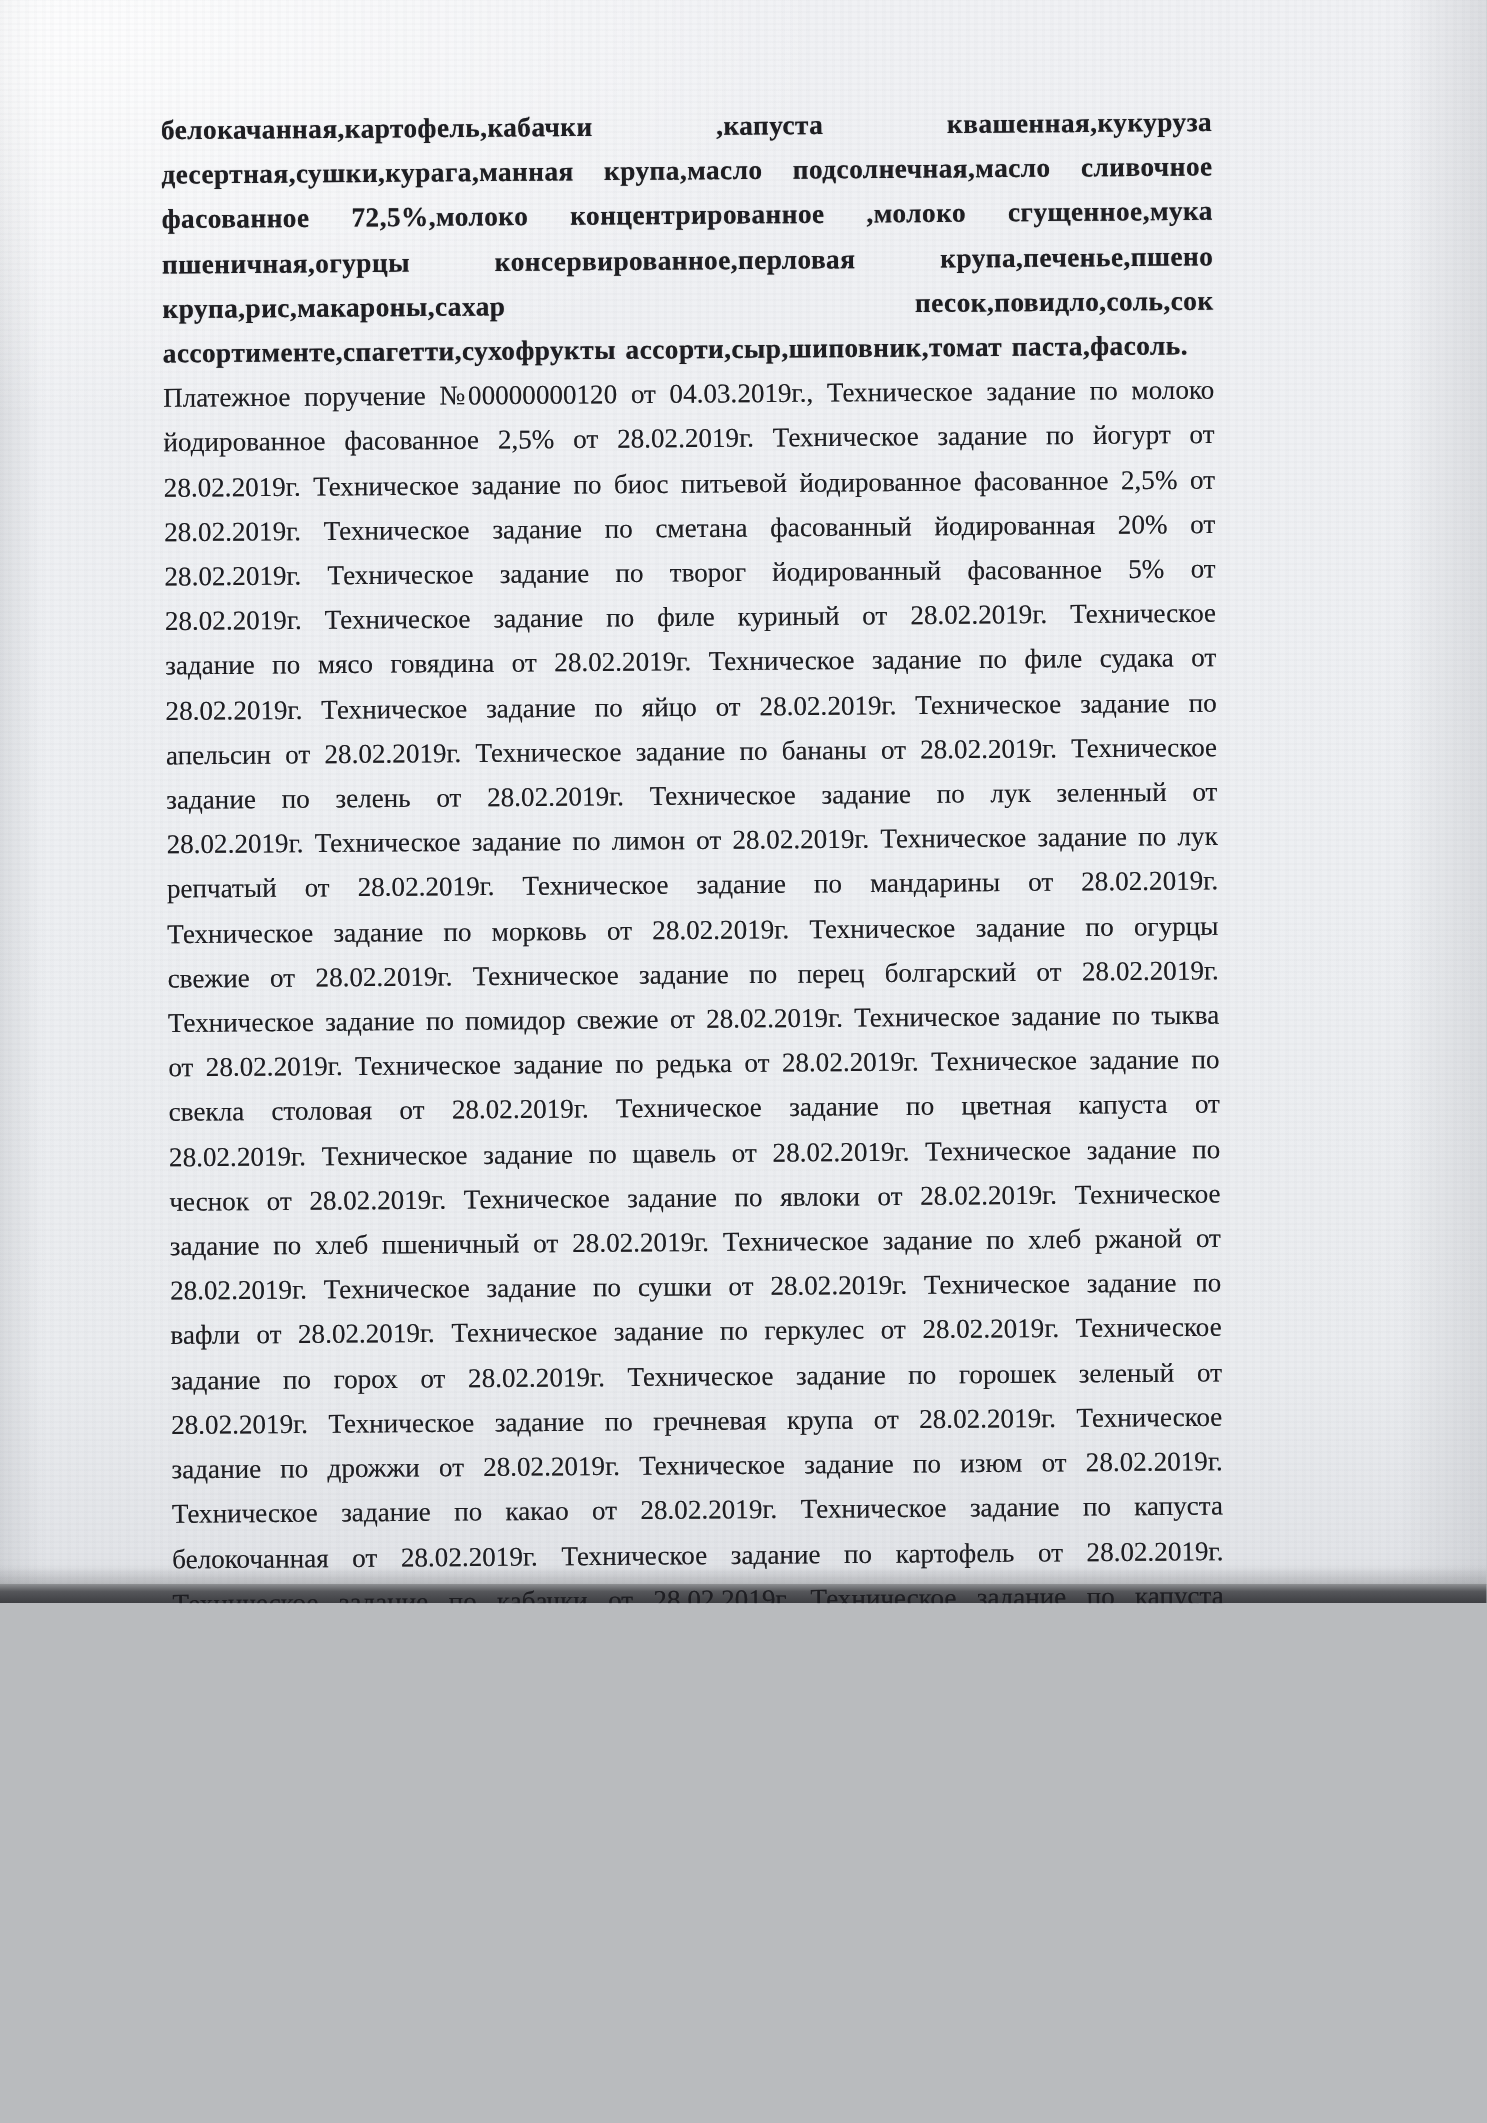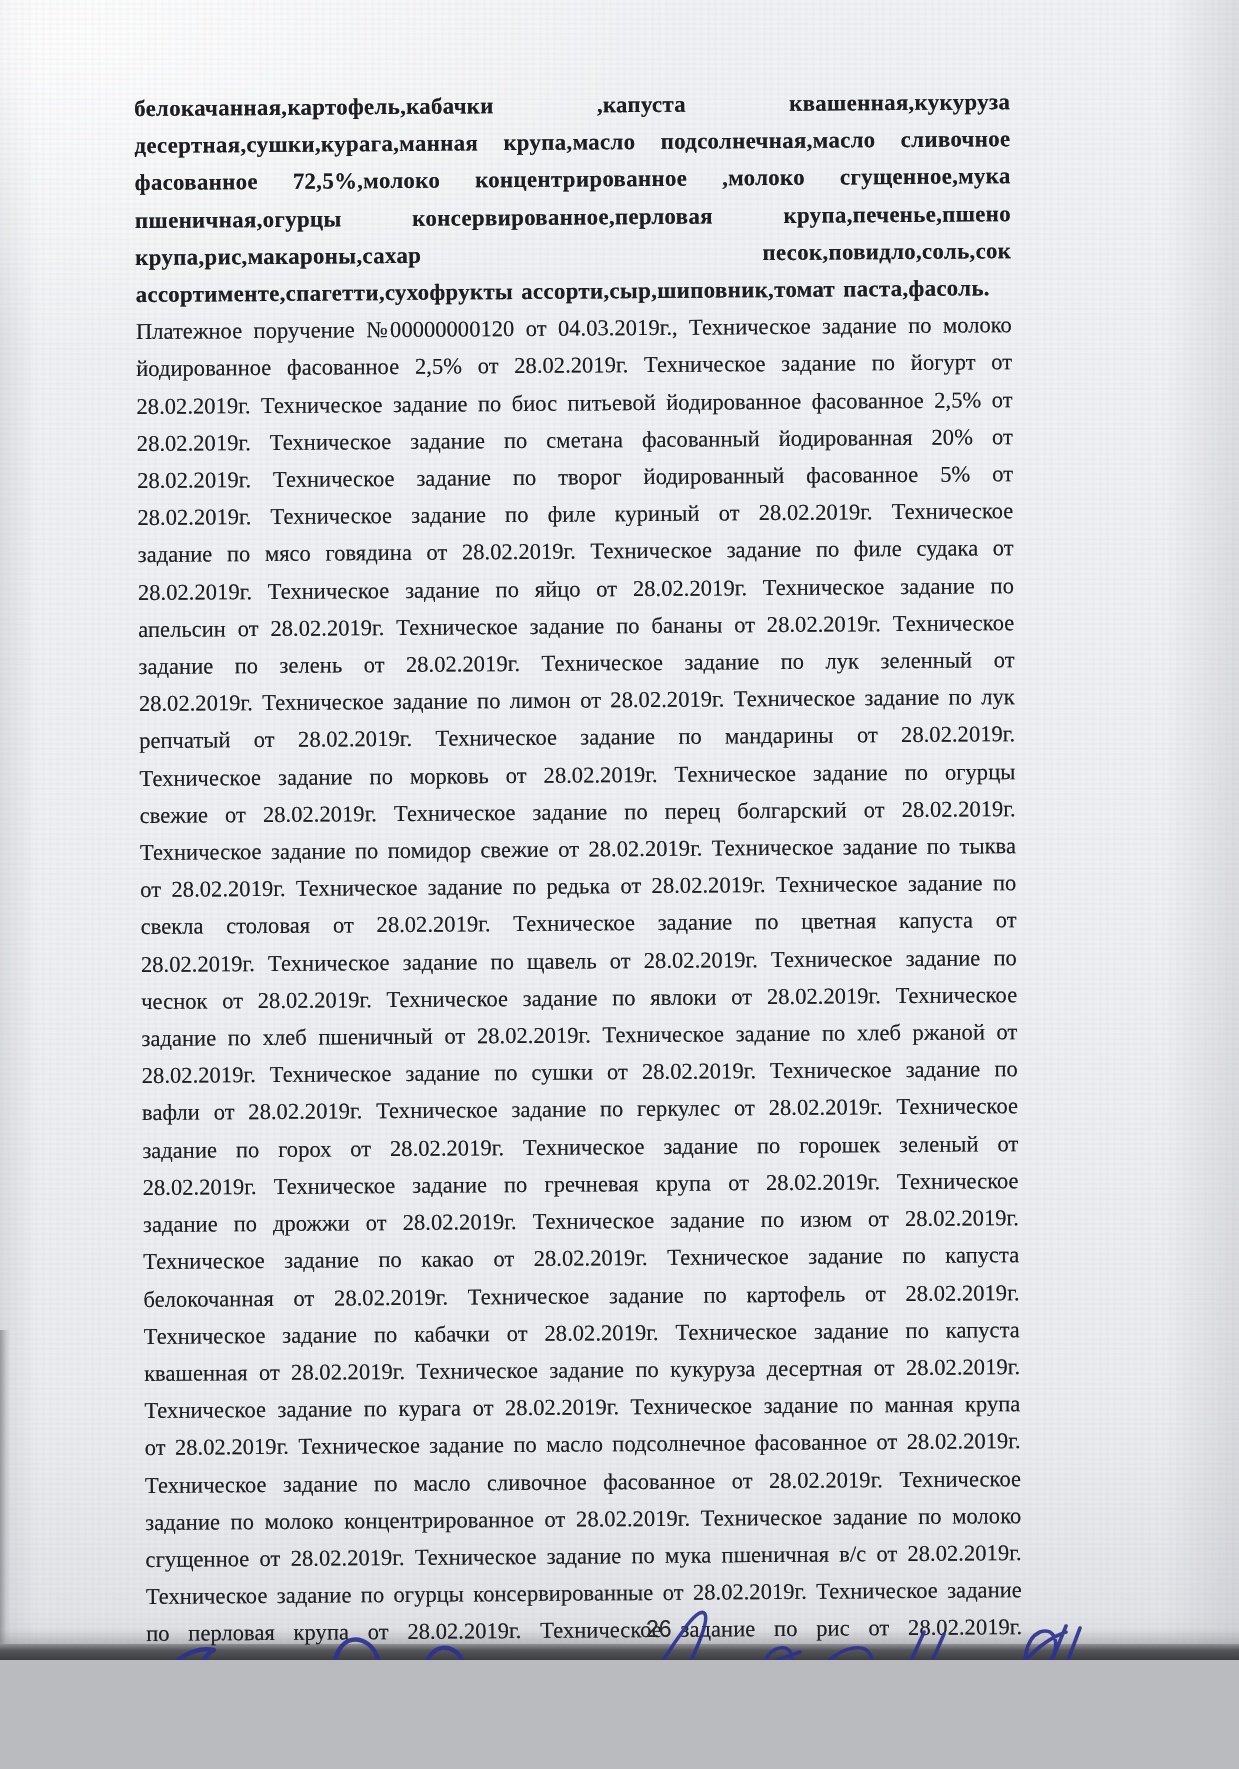--- a/index.html
+++ b/index.html
@@ -1,18 +1,18 @@
 <!DOCTYPE html>
 <html lang="ru"><head>
 <meta charset="utf-8">
 <style>
   html,body{margin:0;padding:0;background:#b9bbbe;}
   .scan{
     position:relative;
-    width:1239px;height:1660px;
+    width:1239px;height:1336px;
     margin:0 auto;
     overflow:hidden;
     font-family:"Liberation Serif", serif;
     background:
       radial-gradient(1000px 520px at 6% 2%, rgba(255,255,255,.85), rgba(255,255,255,0) 62%),
       linear-gradient(90deg, rgba(170,173,178,.28) 0, rgba(170,173,178,0) 3%, rgba(170,173,178,0) 94%, rgba(170,173,178,.30) 100%),
       linear-gradient(180deg, #f0f1f4 0%, #edeff2 55%, #eaecef 85%, #e2e4e8 97%, #d8dadd 100%);
   }
   
   .scan::before{

